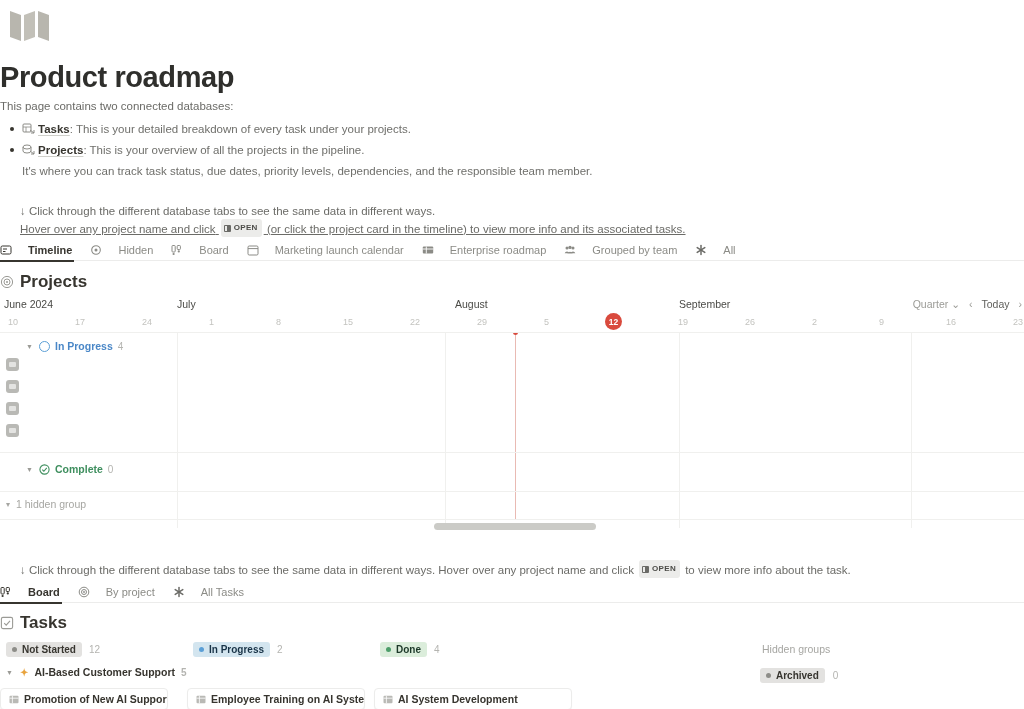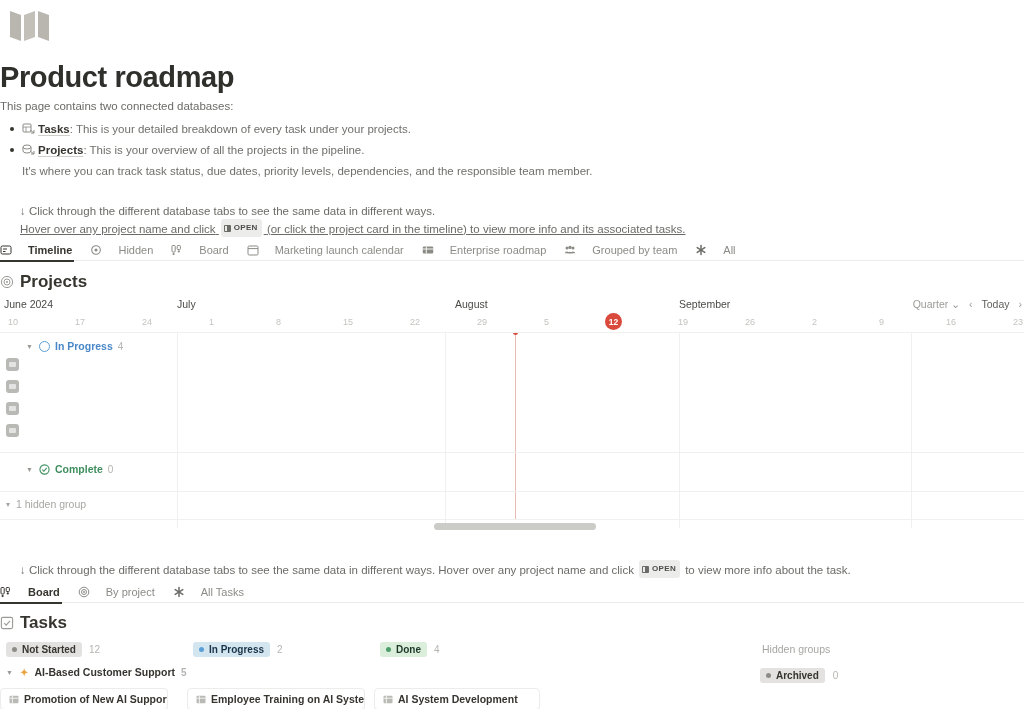--- a/index.html
+++ b/index.html
@@ -462,21 +462,21 @@
     </div>
     <div class="bcol" style="left: 374px; width: 182px;">
       <div class="bcol-bg" style="left: 0px; width: 182px; height: 24px; background: rgb(246, 250, 246);"></div>
       <div class="bcol-head">
         <span class="pill" style="background: rgb(219, 237, 219); color: rgb(28, 56, 41);">
           <span class="pdot" style="background: rgb(77, 158, 106);"></span>
           <span>Done</span>
         </span>
         <span class="pill-count">4</span>
       </div>
-      <div class="card" style="left: 0px; width: 166px;">
+      <div class="card" style="left: 0px; width: 198px;">
         <svg class="ic" viewBox="0 0 10 9">
           <rect x="0.5" y="0.8" width="9" height="7.4" rx="1" fill="#b9b9b5"></rect>
           <path d="M0.5 3.2 L9.5 3.2 M3.4 0.8 L3.4 8.2" stroke="#fff" stroke-width="0.8"></path>
         </svg>
         <span>AI System Development</span>
       </div>
     </div>
     <div class="hidden-groups-lbl">Hidden groups</div>
     <div class="archived-row">
       <span class="pill" style="background: rgb(227, 226, 224); color: rgb(55, 53, 47);">

